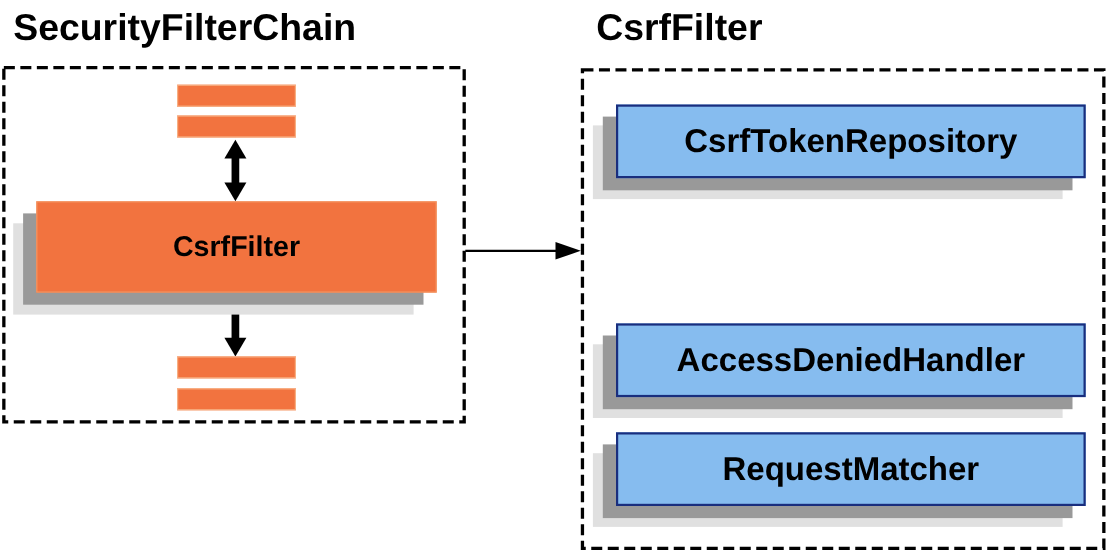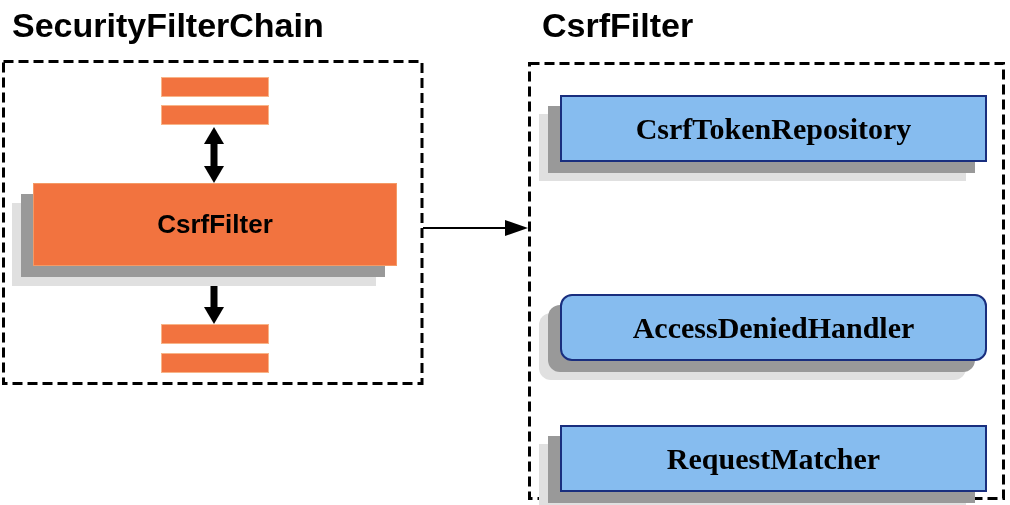--- a/index.html
+++ b/index.html
@@ -79,26 +79,25 @@
     border: 2px solid #192E7E;
     box-sizing: border-box;
     box-shadow: -12px 11px 0 #999999, -21px 19px 0 #E0E0E0;
     display: flex;
     align-items: center;
     justify-content: center;
     font-size: 30px;
     font-weight: bold;
     color: #000000;
     white-space: nowrap;
-    font-family: Liberation Serif, serif;
   }
   .component-box.c1 { top: 95px; }
   .component-box.c2 { top: 194px; }
-  .component-box.c3 { top: 294px; border-radius: 12px; }
-  .component-box.c4 { top: 393px; margin-top: 32px; }
+  .component-box.c3 { top: 294px; }
+  .component-box.c4 { top: 393px; }
 </style>
 </head>
 <body>
 
 <div class="canvas">
 
   <div class="panel-title left">SecurityFilterChain</div>
 
   <div class="panel-title right">CsrfFilter</div>
 

